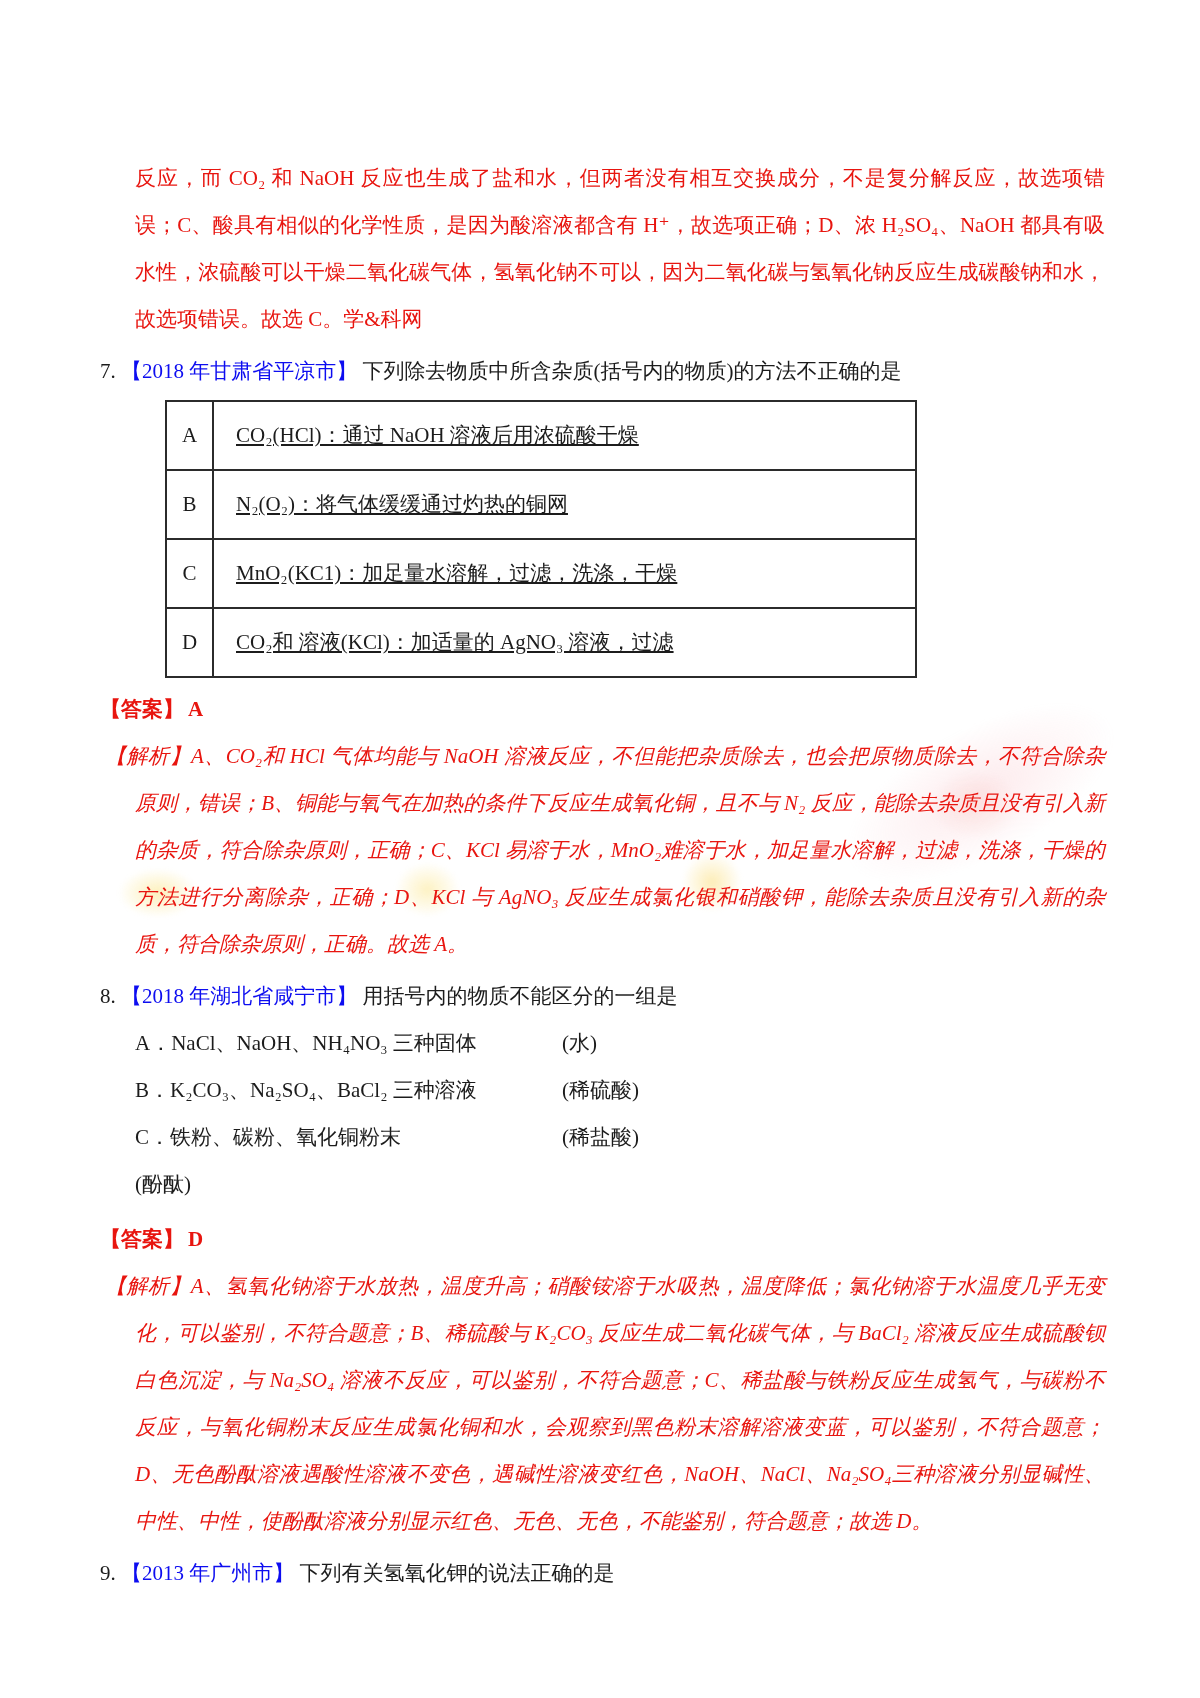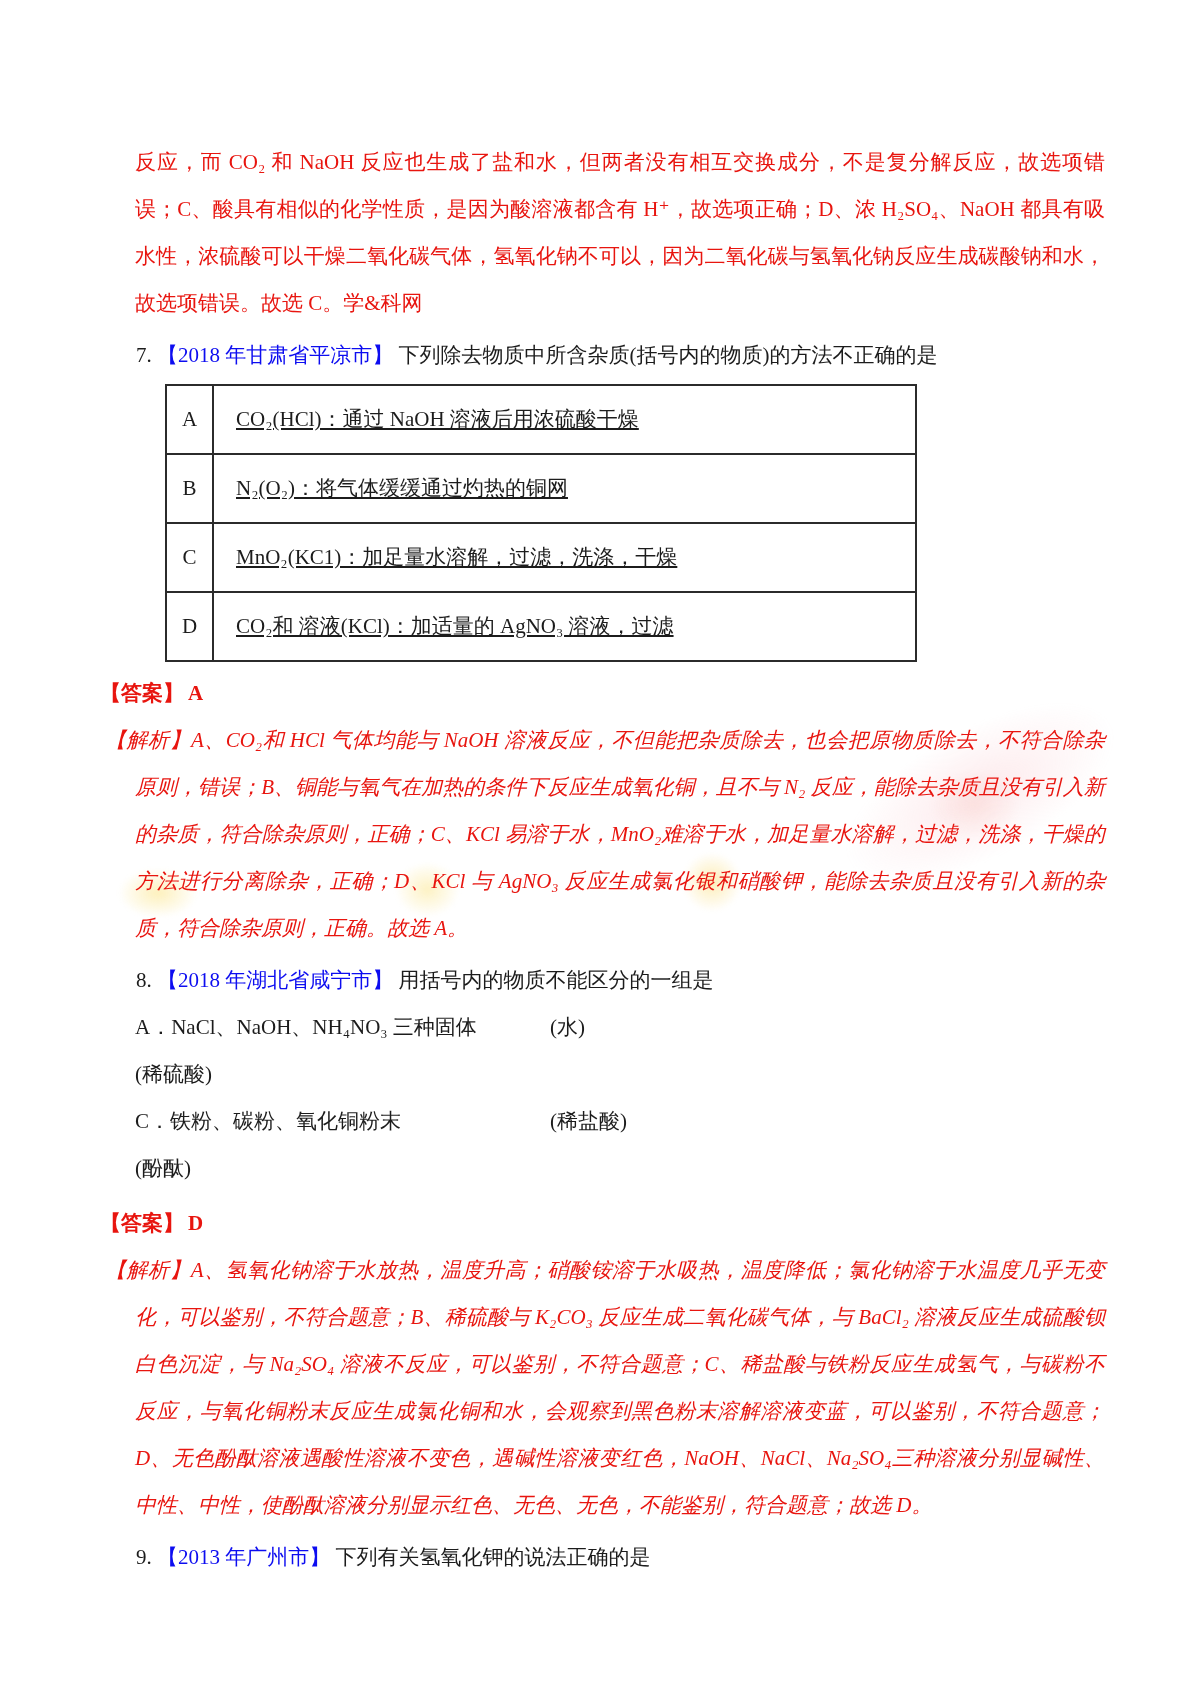--- a/index.html
+++ b/index.html
@@ -10,29 +10,29 @@
   }
   html,body{margin:0;padding:0;}
   body{
     width:1200px;height:1698px;
     background:var(--paper);
     font-family:"Liberation Serif","DejaVu Serif",serif;
     color:var(--ink);
   }
   .page{position:relative;width:1200px;height:1698px;overflow:hidden;background:var(--paper);}
   .content{
-    position:absolute;left:100px;top:0;width:1005px;z-index:2;
+    position:absolute;left:100px;top:16px;width:1005px;z-index:2;
     font-size:21px;line-height:47px;
   }
   .intro{
     margin:139px 0 0 35px;
     color:var(--red);
     text-align:justify;
   }
-  .q-head{margin-top:5px;margin-left:36px;}
+  .q-head{margin-top:5px;}
   .q-num{color:var(--ink);}
   .q-src{color:var(--blue);}
   .q-stem{color:var(--ink);}
   table.opt-table{
     margin:5px 0 0 65px;
     border-collapse:collapse;
     width:752px;
     table-layout:fixed;
   }
   table.opt-table td{
@@ -47,21 +47,21 @@
   .answer-line{margin-top:8px;color:var(--red);font-weight:bold;}
   .answer-line .ans{margin-left:4px;}
   .analysis{
     margin-left:35px;
     text-indent:-30px;
     color:var(--red);
     text-align:justify;
     font-style:italic;
   }
   .options{margin-left:35px;}
-  .opt-row{display:flex;}
+  .opt-row{display:flex;gap:12px;}
   .opt-main{width:415px;flex:0 0 415px;}
   .opt-reagent{}
   
   .wm{position:absolute;z-index:1;pointer-events:none;filter:blur(2px);}
   .wm-band{
     left:830px;top:728px;width:300px;height:130px;
     transform:rotate(-28deg);
     background:radial-gradient(ellipse at center,rgba(246,160,170,0.22),rgba(246,160,170,0) 70%);
   }
   .wm-blob1{left:118px;top:868px;width:80px;height:50px;
@@ -128,20 +128,21 @@
       <span class="q-src">【2018 年湖北省咸宁市】</span>
       <span class="q-stem">用括号内的物质不能区分的一组是</span>
     </div>
 
     <div class="options">
       <div class="opt-row">
         <span class="opt-main">A．NaCl、NaOH、NH₄NO₃  三种固体</span>
         <span class="opt-reagent">(水)</span>
       </div>
       <div class="opt-row">
+        <span class="opt-main">B．K₂CO₃、Na₂SO₄、BaCl₂ 三种溶液</span>
         <span class="opt-reagent">(稀硫酸)</span>
       </div>
       <div class="opt-row">
         <span class="opt-main">C．铁粉、碳粉、氧化铜粉末</span>
         <span class="opt-reagent">(稀盐酸)</span>
       </div>
       <div class="opt-row">
         <span class="opt-reagent">(酚酞)</span>
       </div>
     </div>

